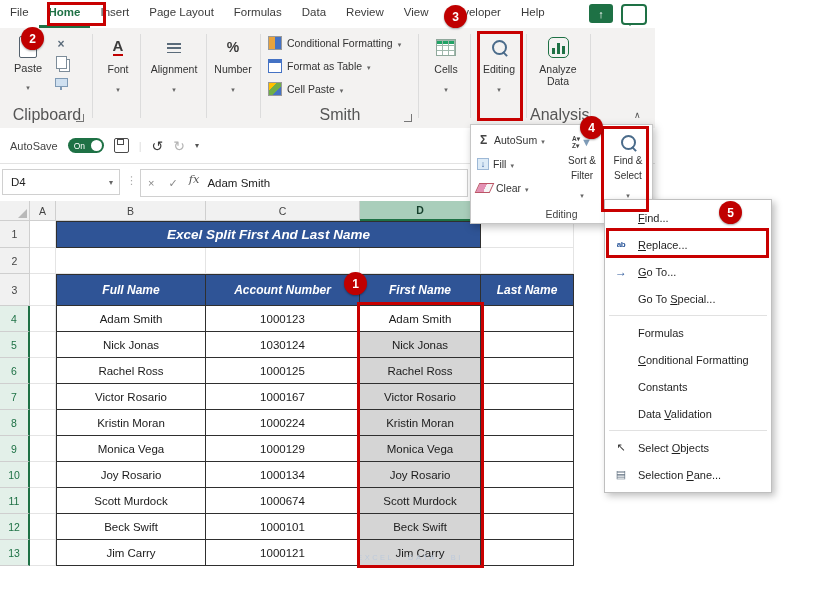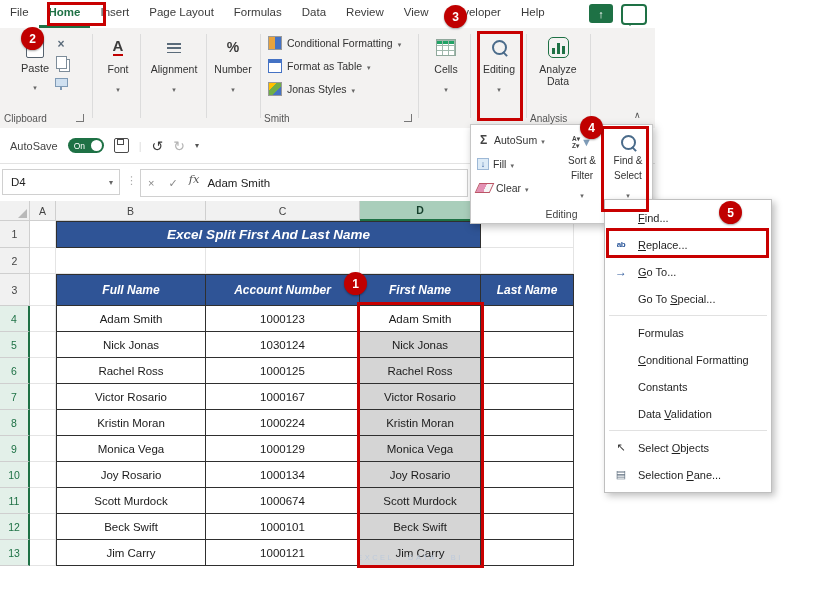--- a/index.html
+++ b/index.html
@@ -15,23 +15,23 @@
   .sharebtn{width:24px;height:19px;background:#1E7145;color:#fff;border-radius:3px;font-size:11px;
             display:flex;align-items:center;justify-content:center;}
   .sharebtn::after{content:"↑";}
   .commentbtn{width:22px;height:17px;border:2px solid #1E7145;border-radius:4px;position:relative;background:#fff;}
   .commentbtn::after{content:"";position:absolute;left:4px;bottom:-6px;border:3px solid transparent;border-top-color:#1E7145;}
 
   
   .ribbon{position:absolute;left:0;top:28px;width:655px;height:100px;background:#F3F2F1;border-bottom:1px solid #D5D5D5;}
   .vsep{position:absolute;top:6px;height:84px;width:1px;background:#DCDCDC;}
   .grp{position:absolute;top:0;height:100px;}
-  .glabel{position:absolute;bottom:4px;left:0;right:0;font-size:10px;color:#555;}
+  .glabel{position:absolute;bottom:4px;left:0;right:0;text-align:center;font-size:16px;color:#555;}
   .launch{position:absolute;width:7px;height:7px;border-right:1.5px solid #777;border-bottom:1.5px solid #777;bottom:6px;}
-  .bigbtn{position:absolute;top:6px;display:flex;flex-direction:column;align-items:center;gap:2px;margin-left:7px;}
+  .bigbtn{position:absolute;top:6px;display:flex;flex-direction:column;align-items:center;gap:2px;}
   .blabel{font-size:11px;color:#333;}
   .ddb::after{content:"▾";font-size:7px;color:#666;line-height:1;}
   .colbtn{position:absolute;top:6px;left:0;right:0;display:flex;flex-direction:column;align-items:center;gap:3px;}
   .colbtn .blabel{font-size:10.5px;}
   .iconbox{height:26px;display:flex;align-items:center;justify-content:center;}
 
   .clip{width:16px;height:20px;border:1.5px solid #55626E;border-radius:2px;background:#fff;position:relative;}
   .clip::before{content:"";position:absolute;width:7px;height:3px;background:#55626E;left:3px;top:-2.5px;border-radius:1px;}
   .smallcol{position:absolute;left:50px;top:8px;display:flex;flex-direction:column;gap:7px;}
   .sic{width:14px;height:13px;display:flex;align-items:center;justify-content:center;}
@@ -238,21 +238,21 @@
         <span>Conditional Formatting</span>
         <span class="ddb"></span>
       </div>
       <div class="stylerow" style="top:28px">
         <span class="ic-fat"></span>
         <span>Format as Table</span>
         <span class="ddb"></span>
       </div>
       <div class="stylerow" style="top:51px">
         <span class="ic-cs"></span>
-        <span>Jonas Styles</span>
+        <span>Cell Paste</span>
         <span class="ddb"></span>
       </div>
       <div class="glabel">Smith</div>
       <span class="launch" style="left:140px"></span>
     </div>
 
     <div class="grp" style="left:424px;width:44px">
       <div class="colbtn">
         <span class="iconbox">
             <span class="cellsic"></span>

